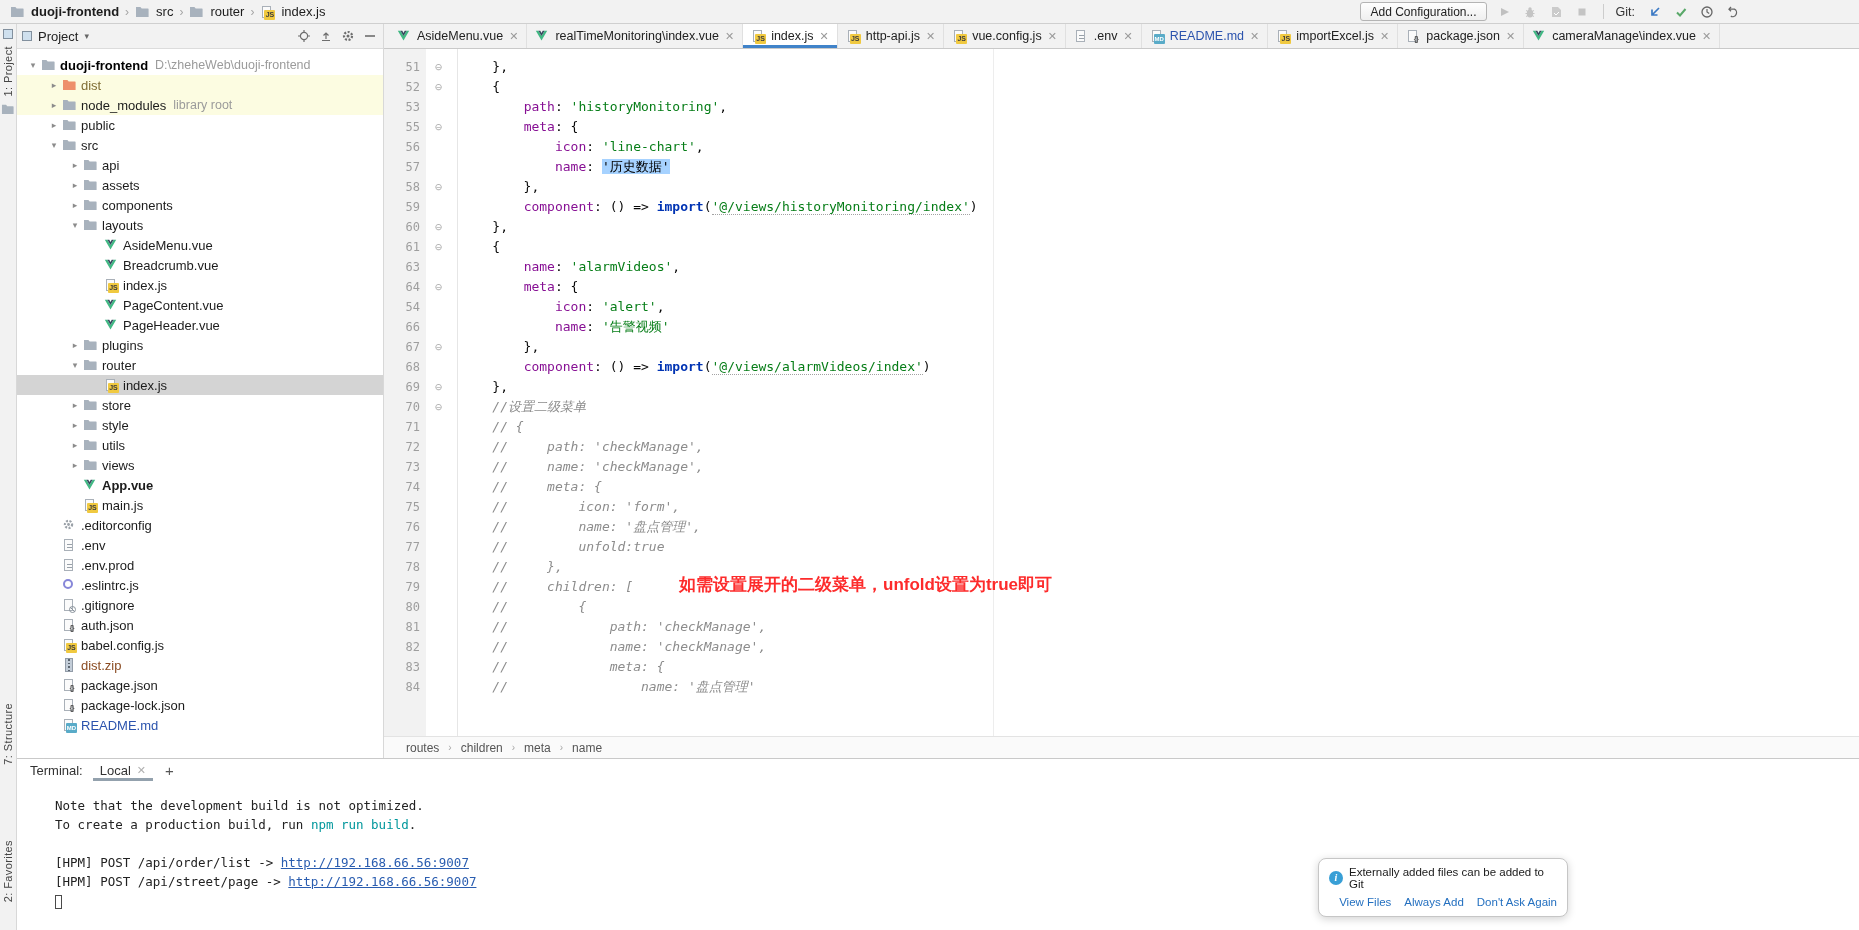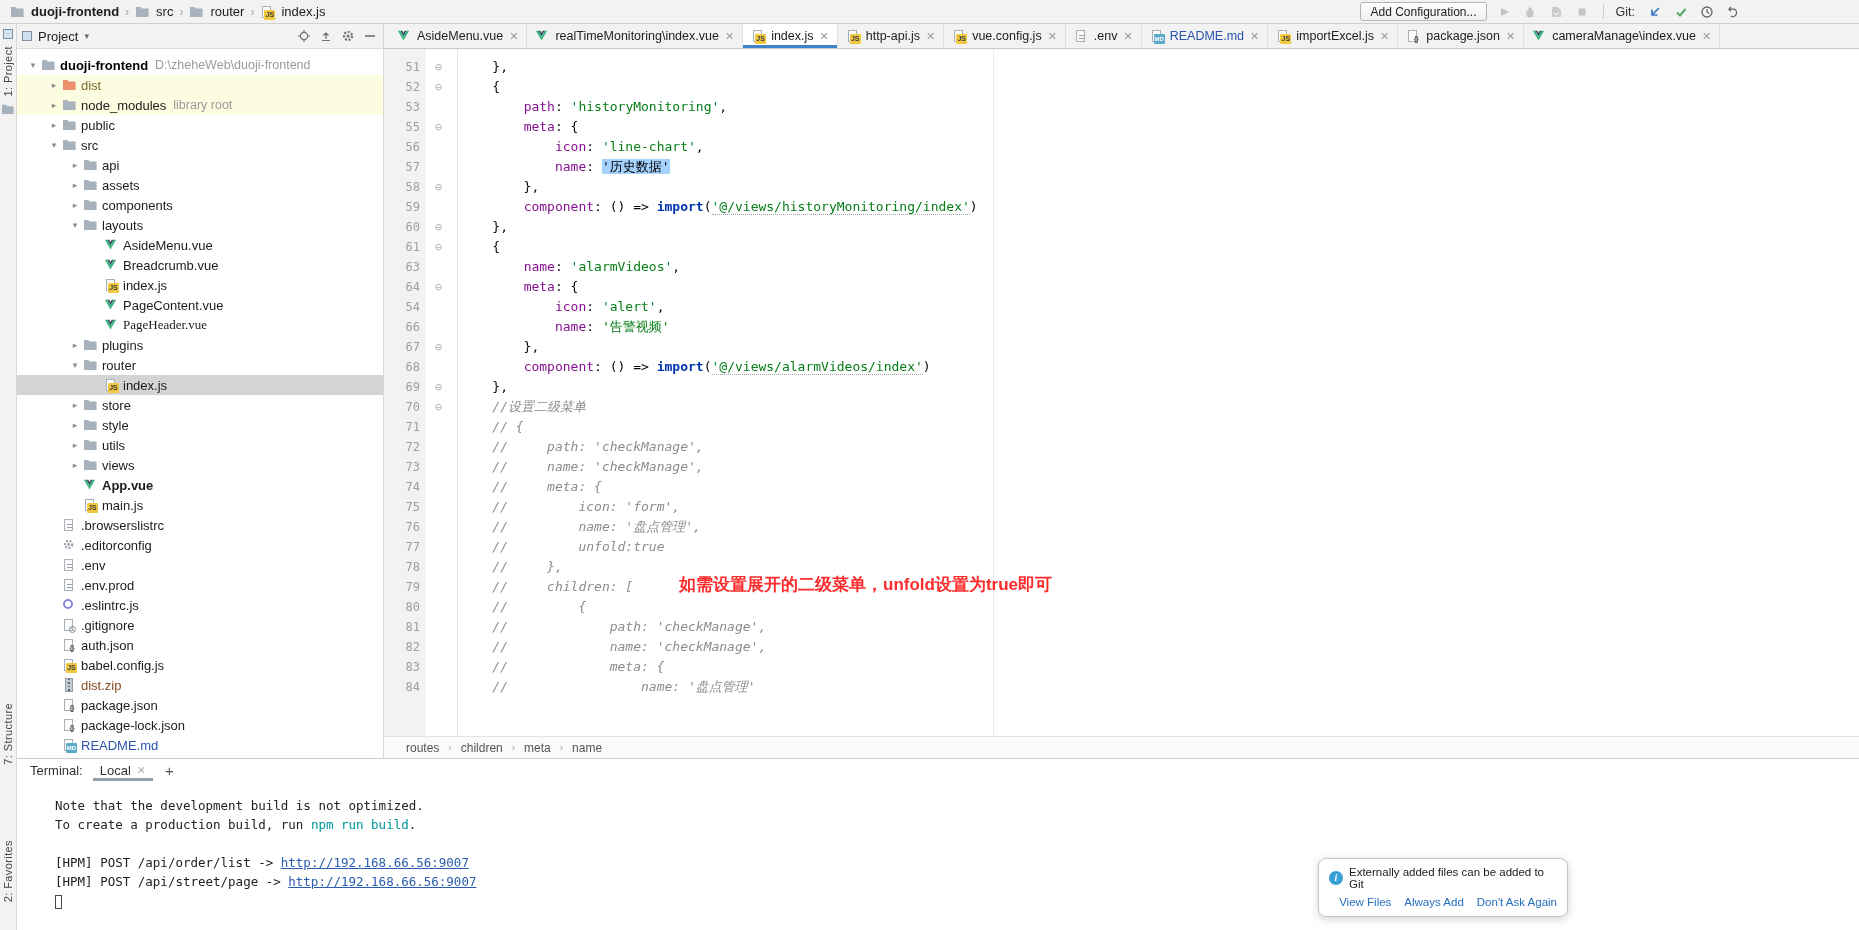--- a/index.html
+++ b/index.html
@@ -353,21 +353,21 @@
           <div class="trow " style="padding-left: 71px;">
             <span class="chev"></span>
             <span class="ic ic-vue">
               <svg width="13" height="13" viewBox="0 0 16 16">
                 <path d="M1 2h3.2L8 8.6 11.8 2H15L8 14Z" fill="#41B883"></path>
                 <path d="M4.2 2h2.3L8 4.8 9.5 2h2.3L8 8.6Z" fill="#35495E"></path>
               </svg>
             </span>
             <span class="tlabel">PageContent.vue</span>
           </div>
-          <div class="trow " style="padding-left: 71px; font-family: Liberation Serif, serif;">
+          <div class="trow " style="padding-left: 71px;">
             <span class="chev"></span>
             <span class="ic ic-vue">
               <svg width="13" height="13" viewBox="0 0 16 16">
                 <path d="M1 2h3.2L8 8.6 11.8 2H15L8 14Z" fill="#41B883"></path>
                 <path d="M4.2 2h2.3L8 4.8 9.5 2h2.3L8 8.6Z" fill="#35495E"></path>
               </svg>
             </span>
             <span class="tlabel">PageHeader.vue</span>
           </div>
           <div class="trow " style="padding-left: 50px;">
@@ -442,27 +442,20 @@
             </span>
             <span class="tlabel">App.vue</span>
           </div>
           <div class="trow " style="padding-left: 50px;">
             <span class="chev"></span>
             <span class="ic ic-js">
               <i class="pg"></i>
               <b>JS</b>
             </span>
             <span class="tlabel">main.js</span>
-          </div>
-          <div class="trow " style="padding-left: 29px;">
-            <span class="chev"></span>
-            <span class="ic ic-txt">
-              <i class="pg pglines"></i>
-            </span>
-            <span class="tlabel">.browserslistrc</span>
           </div>
           <div class="trow " style="padding-left: 29px;">
             <span class="chev"></span>
             <span class="ic ic-gear">
               <svg width="13" height="13">
                 <circle cx="6.5" cy="6.5" r="3.6" fill="none" stroke="#9aa1a8" stroke-width="2.2" stroke-dasharray="2 1.5"></circle>
                 <circle cx="6.5" cy="6.5" r="1.4" fill="#9aa1a8"></circle>
               </svg>
             </span>
             <span class="tlabel">.editorconfig</span>

